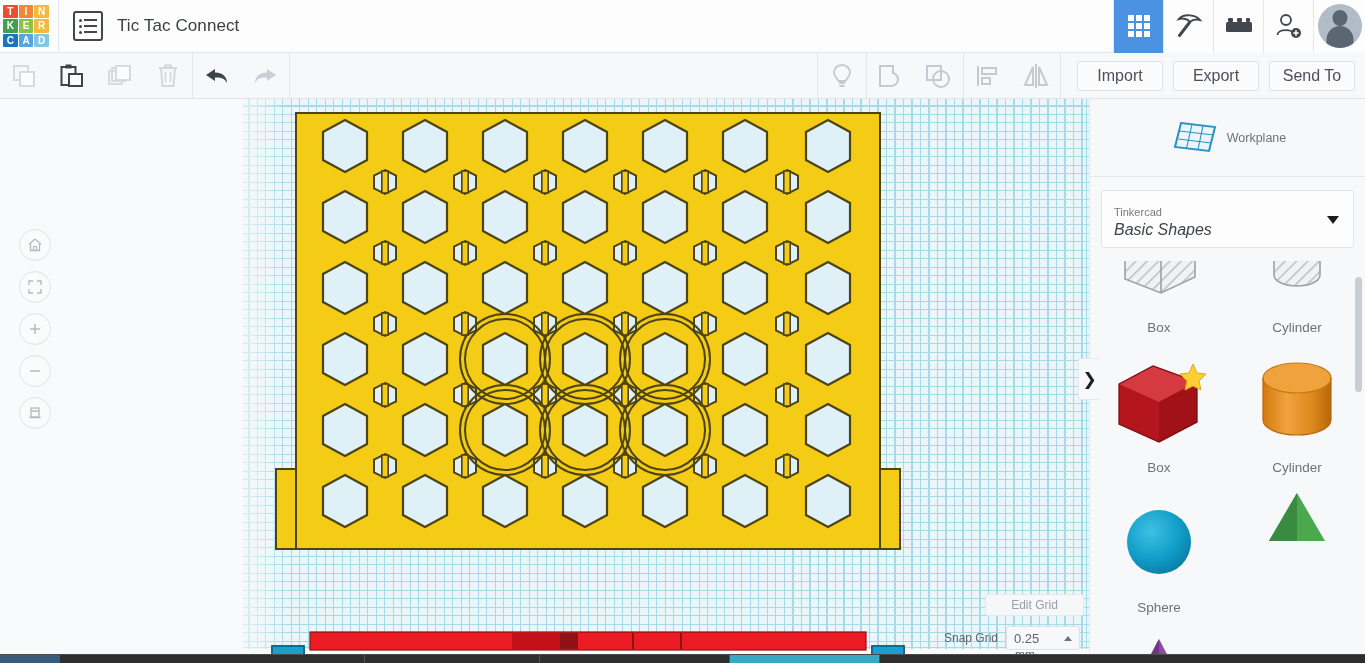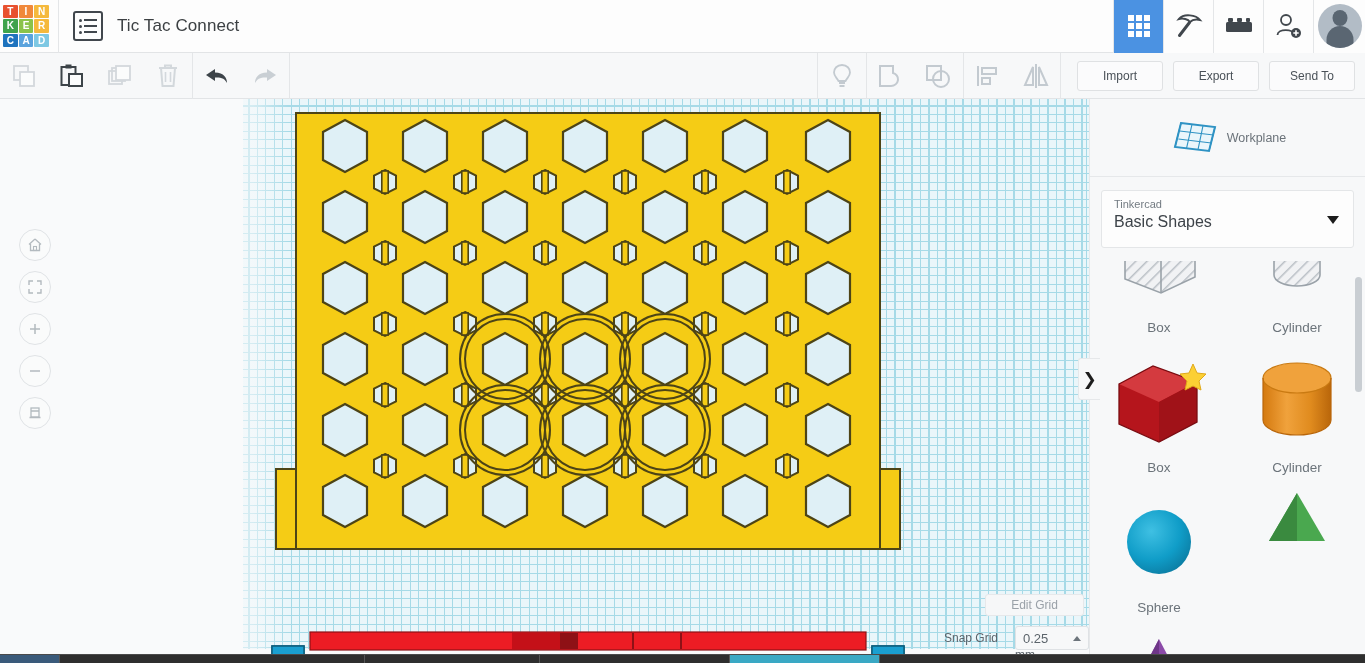--- a/index.html
+++ b/index.html
@@ -75,21 +75,21 @@
   .tb-group { display: flex; align-items: center; height: 46px; }
   .tb-btn {
     width: 48px; height: 46px; display: flex; align-items: center; justify-content: center;
     cursor: pointer;
   }
   .tb-div { width: 1px; height: 46px; background: #e4e6e8; }
   .tb-spacer { flex: 1; }
   .tb-text-btn {
     height: 30px; min-width: 86px; padding: 0 0; margin-right: 10px;
     border: 1px solid #dfe1e3; border-radius: 3px; background: #fbfbfc;
-    color: #4a5158; font-size: 12px; display: flex; align-items: center; justify-content: center;
+    color: #4a5158; font-size: 16px; display: flex; align-items: center; justify-content: center;
     cursor: pointer;
   }
 
   
   .viewport {
     position: absolute; left: 0; top: 99px; width: 1089px; height: 555px;
     background: #f9fafb; overflow: hidden;
   }
   .grid-area {
     position: absolute; left: 243px; top: 0px; width: 846px; height: 550px;
@@ -127,21 +127,21 @@
   .model { position: absolute; left: 0; top: 0; width: 1089px; height: 555px; pointer-events: none; }
 
   
   .edit-grid-btn {
     position: absolute; left: 985px; top: 594px; width: 99px; height: 22px;
     border: 1px solid #e6e8ea; border-radius: 3px; background: #f6f7f8;
     display: flex; align-items: center; justify-content: center;
     font-size: 12px; color: #9aa1a8; cursor: pointer;
   }
   .snap-row {
-    position: absolute; left: 944px; top: 626px; display: flex; align-items: center; gap: 17px;
+    position: absolute; left: 944px; top: 626px; display: flex; align-items: center; gap: 8px;
   }
   .snap-label { font-size: 12px; color: #5c646b; }
   .snap-select {
     width: 74px; height: 24px; border: 1px solid #dfe2e5; border-radius: 3px;
     background: #f7f8f9; display: flex; align-items: center;
     padding: 0 7px; font-size: 13px; color: #5c646b; position: relative; cursor: pointer;
   }
   .snap-caret {
     position: absolute; right: 7px; top: 9px;
     width: 0; height: 0; border-left: 4px solid transparent; border-right: 4px solid transparent;
@@ -157,25 +157,25 @@
     background: #f7f8f9; border-left: 1px solid #e6e8ea;
   }
   .rp-tools { display: flex; height: 78px; border-bottom: 1px solid #e6e8ea; }
   .rp-tool {
     flex: 1; display: flex; flex-direction: row; align-items: center;
     justify-content: center; gap: 6px; cursor: pointer;
   }
   .rp-tool-label { font-size: 12.5px; color: #6b737a; }
   .rp-dropdown {
     margin: 13px 11px 0 11px; height: 58px; background: #fdfdfd;
-    border: 1px solid #e4e6e8; border-radius: 3px; padding: 7px 12px;
+    border: 1px solid #e4e6e8; border-radius: 3px; padding: 15px 12px;
     position: relative; cursor: pointer;
   }
   .rp-dd-small { font-size: 11px; color: #737b82; }
-  .rp-dd-main { font-size: 16px; color: #3d4349; margin-top: 3px; }
+  .rp-dd-main { font-size: 16px; color: #3d4349; margin-top: 3px; font-style: italic; }
   .rp-dd-caret {
     position: absolute; right: 14px; top: 25px;
     width: 0; height: 0; border-left: 6px solid transparent; border-right: 6px solid transparent;
     border-top: 8px solid #1c1c1c;
   }
   .shapes {
     position: absolute; left: 0; top: 162px; width: 276px; height: 402px;
     overflow: hidden; background: #f7f8f9;
   }
   .shape-grid { display: grid; grid-template-columns: 1fr 1fr; }

